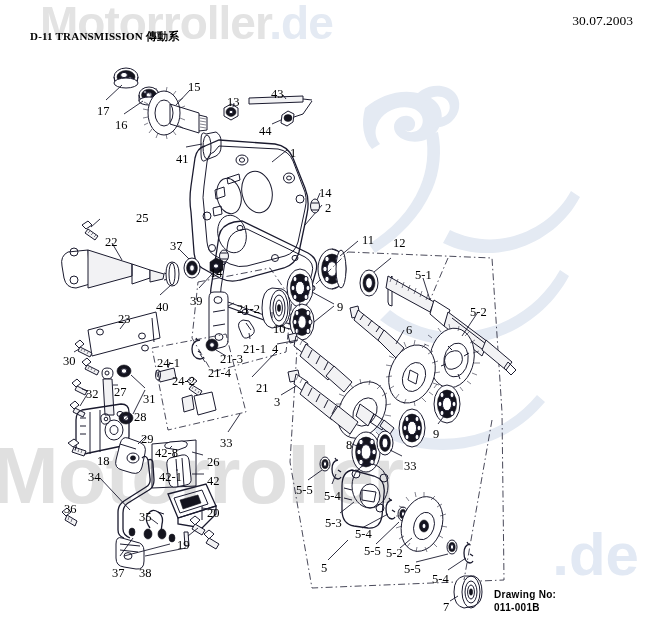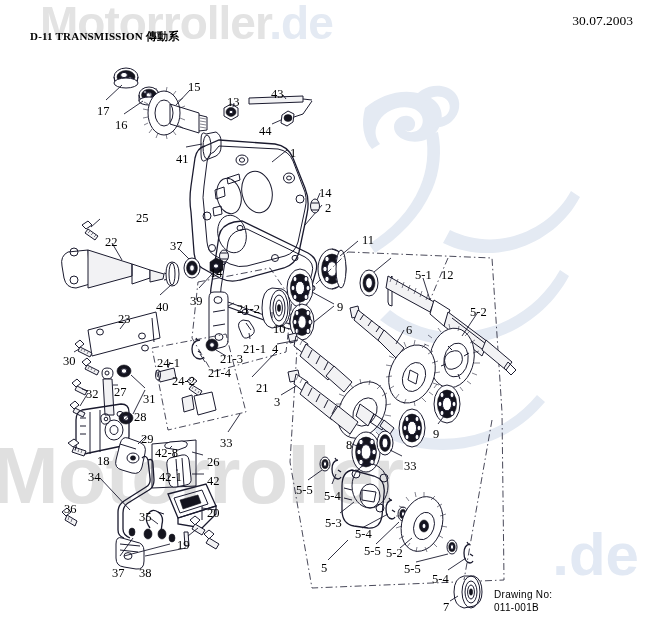--- a/index.html
+++ b/index.html
@@ -19,21 +19,21 @@
   .wm-logo{position:absolute;left:330px;top:80px;width:310px;height:380px;opacity:1;}
 
   
   .hdr-title{position:absolute;left:30px;top:29px;font-size:11px;font-weight:bold;
              letter-spacing:.2px;white-space:nowrap;}
   .hdr-date{position:absolute;right:14px;top:13px;font-size:13.5px;white-space:nowrap;}
 
   
   .dwg{position:absolute;left:494px;top:588px;font-family:"Liberation Sans",sans-serif;
        font-size:10px;line-height:13px;letter-spacing:.3px;}
-  .dwg div{white-space:nowrap;}
+  .dwg div{white-space:nowrap;font-weight:bold;}
 
   
   .cal{position:absolute;font-family:"Liberation Serif",serif;font-size:12.5px;
        font-weight:normal;white-space:nowrap;color:#000;}
 
   
   svg.art{position:absolute;left:0;top:0;width:647px;height:622px;}
   svg.art *{vector-effect:non-scaling-stroke;}
   .ln{stroke:#1a1a2e;stroke-width:1;fill:none;}
   .ln2{stroke:#1a1a2e;stroke-width:1.3;fill:none;}
@@ -715,21 +715,21 @@
     <div class="cal" style="left: 176px; top: 152px;">41</div>
     <div class="cal" style="left: 271px; top: 87px;">43</div>
     <div class="cal" style="left: 259px; top: 124px;">44</div>
     <div class="cal" style="left: 290px; top: 146px;">1</div>
     <div class="cal" style="left: 319px; top: 186px;">14</div>
     <div class="cal" style="left: 325px; top: 201px;">2</div>
     <div class="cal" style="left: 100px; top: 211px; margin-left: 36px;">25</div>
     <div class="cal" style="left: 105px; top: 235px;">22</div>
     <div class="cal" style="left: 170px; top: 239px;">37</div>
     <div class="cal" style="left: 362px; top: 233px;">11</div>
-    <div class="cal" style="left: 393px; top: 268px; margin-left: 48px;">12</div>
+    <div class="cal" style="left: 393px; top: 236px;">12</div>
     <div class="cal" style="left: 415px; top: 268px;">5-1</div>
     <div class="cal" style="left: 156px; top: 300px;">40</div>
     <div class="cal" style="left: 190px; top: 294px;">39</div>
     <div class="cal" style="left: 210px; top: 266px;">14</div>
     <div class="cal" style="left: 470px; top: 305px;">5-2</div>
     <div class="cal" style="left: 337px; top: 300px;">9</div>
     <div class="cal" style="left: 273px; top: 322px;">10</div>
     <div class="cal" style="left: 237px; top: 302px;">21-2</div>
     <div class="cal" style="left: 243px; top: 342px;">21-1</div>
     <div class="cal" style="left: 220px; top: 352px;">21-3</div>

